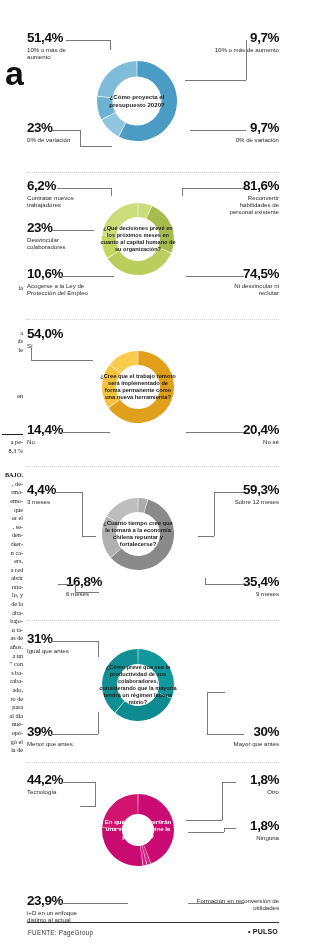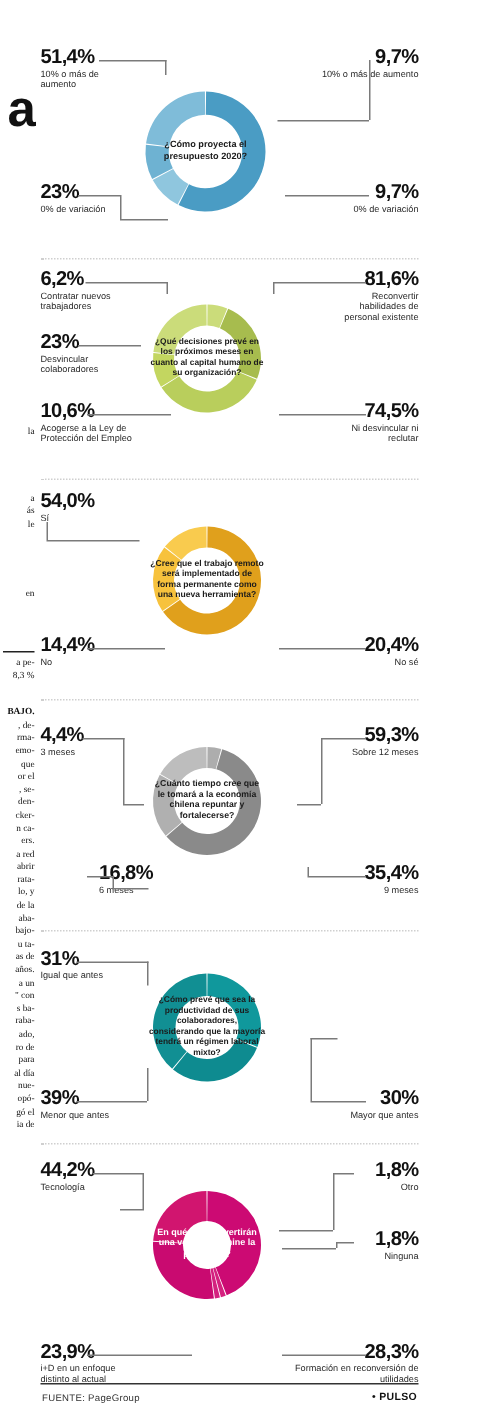--- a/index.html
+++ b/index.html
@@ -414,21 +414,20 @@
 
     <div class="lbl right" style="right:7px; top:820px; width:50px;">
       <div class="pct">1,8%</div>
       <div class="cap">Ninguna</div>
     </div>
     <div class="leader lh" style="left:224px; top:828px; width:12px;"></div>
     <div class="leader lv" style="left:224px; top:828px; height:4px;"></div>
     <div class="leader lh" style="left:188px; top:832px; width:36px;"></div>
 
     <div class="lbl right" style="right:7px; top:895px; width:104px;">
-      <div class="pct">28,3%</div>
       <div class="cap">Formación en reconversión de utilidades</div>
     </div>
     <div class="leader lh" style="left:188px; top:903px; width:56px;"></div>
 
     <div class="lbl left" style="left:27px; top:895px; width:66px;">
       <div class="pct">23,9%</div>
       <div class="cap">i+D en un enfoque distinto al actual</div>
     </div>
     <div class="leader lh" style="left:58px; top:903px; width:70px;"></div>
   </div>

